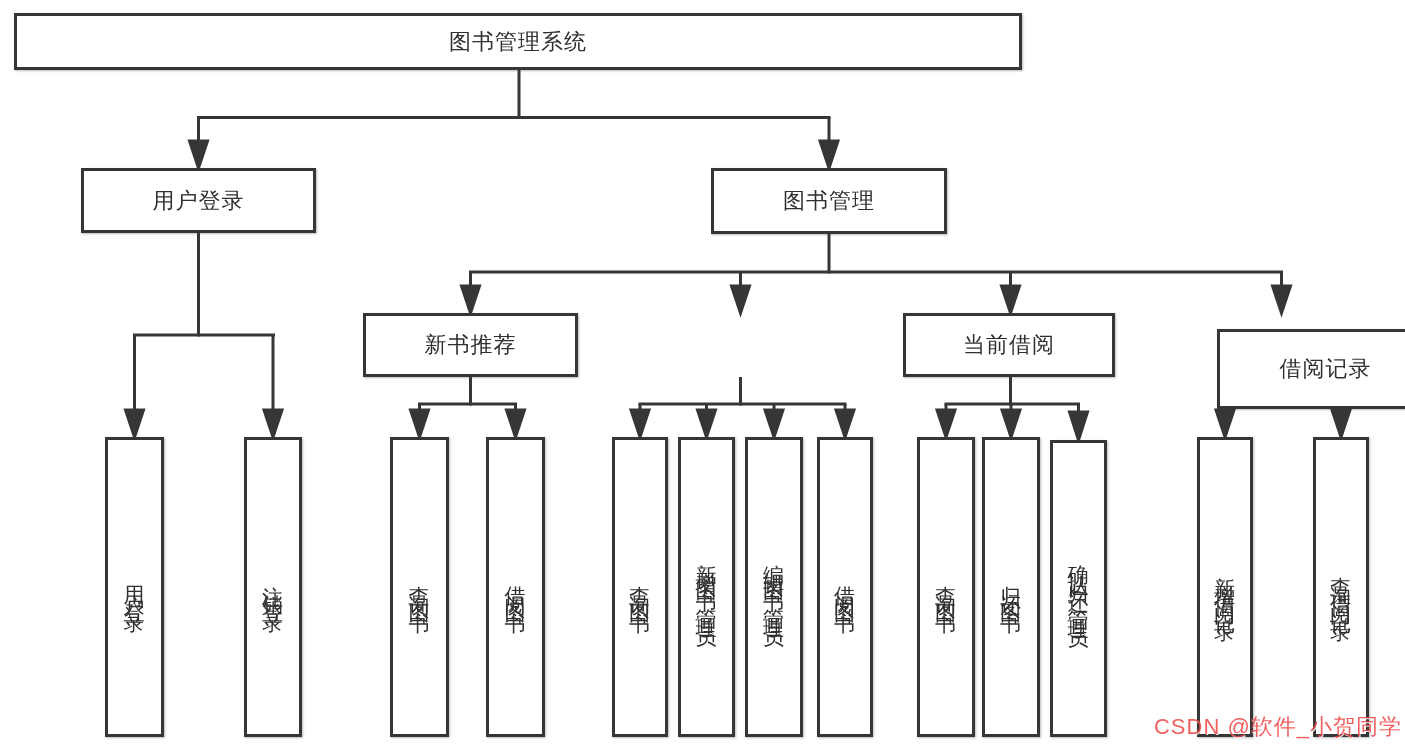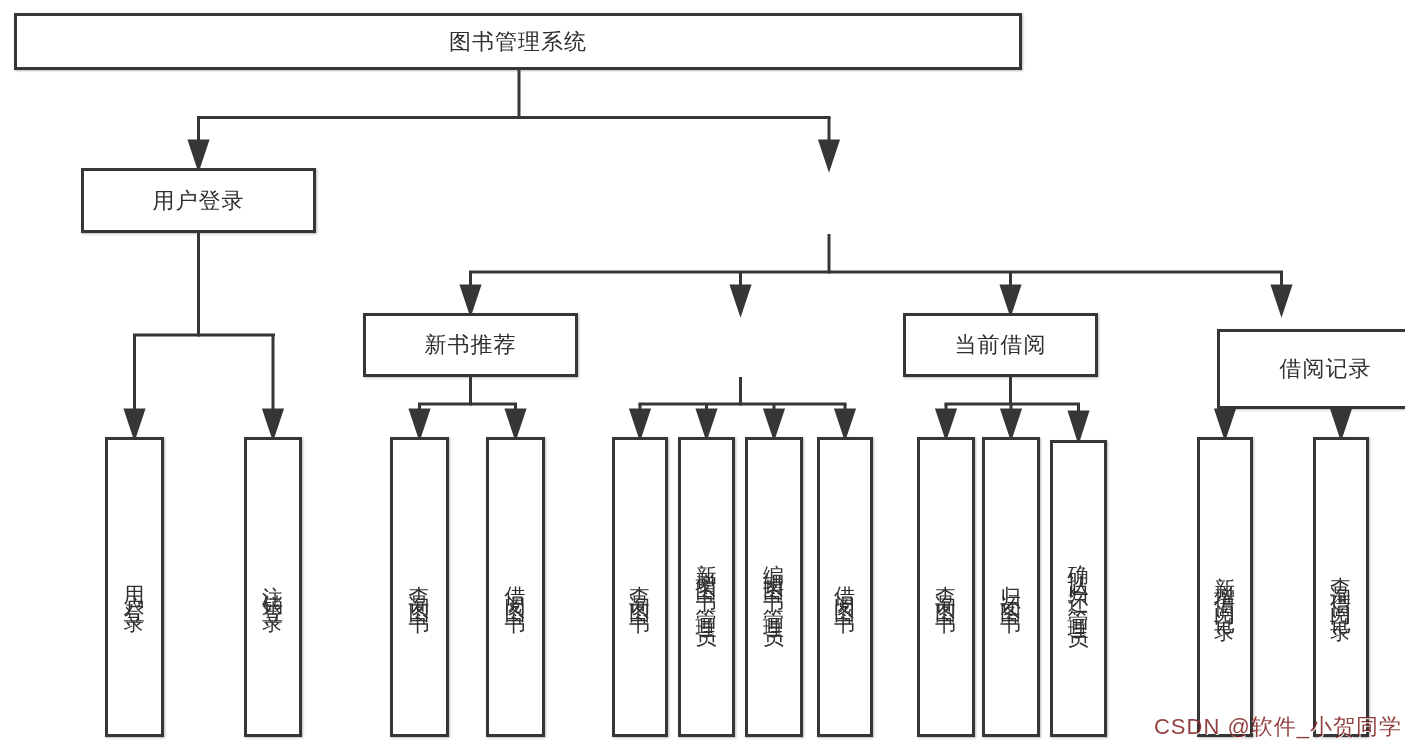--- a/index.html
+++ b/index.html
@@ -37,21 +37,21 @@
     letter-spacing: 9px;
     line-height: 1;
     white-space: nowrap;
   }
   .watermark {
     position: absolute;
     right: 3px;
     top: 712px;
     z-index: 2;
     font-size: 22px;
-    color: #7f1d1d;
+    color: #ef4444;
     opacity: 0.85;
     text-shadow: 1px 1px 0 #ffffff;
     letter-spacing: 1px;
     z-index: 2;
   }
 </style>
 </head>
 <body>
 
 <div class="canvas">
@@ -134,25 +134,28 @@
     </g>
   </svg>
 
   <div class="node hnode" style="left:14px; top:13px; width:1008px; height:57px;">
     <span>图书管理系统</span>
   </div>
 
   <div class="node hnode" style="left:81px; top:168px; width:235px; height:65px;">
     <span>用户登录</span>
   </div>
+  <div class="node hnode" style="left:711px; top:168px; width:236px; height:66px;">
+    <span>图书管理</span>
+  </div>
 
   <div class="node hnode" style="left:363px; top:313px; width:215px; height:64px;font-family:Liberation Serif, serif;">
     <span>新书推荐</span>
   </div>
-  <div class="node hnode" style="left:903px; top:313px; width:195px; height:64px;">
+  <div class="node hnode" style="left:903px; top:313px; width:212px; height:64px;">
     <span>当前借阅</span>
   </div>
   <div class="node hnode" style="left:1173px; top:329px; width:217px; height:80px;margin-left:44px;">
     <span>借阅记录</span>
   </div>
 
   <div class="node vnode" style="left:105px; top:437px; width:59px; height:300px;">
     <span class="vlabel">用户登录</span>
   </div>
   <div class="node vnode" style="left:244px; top:437px; width:58px; height:300px;">

